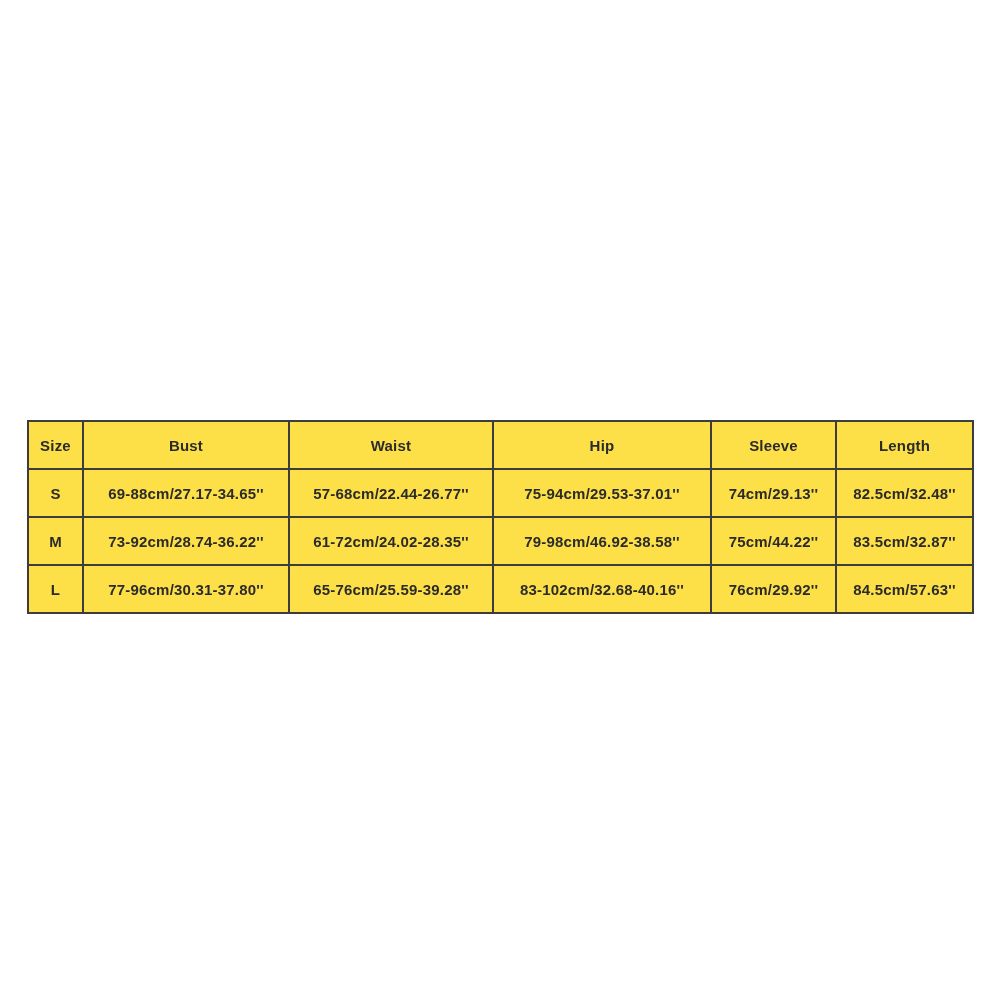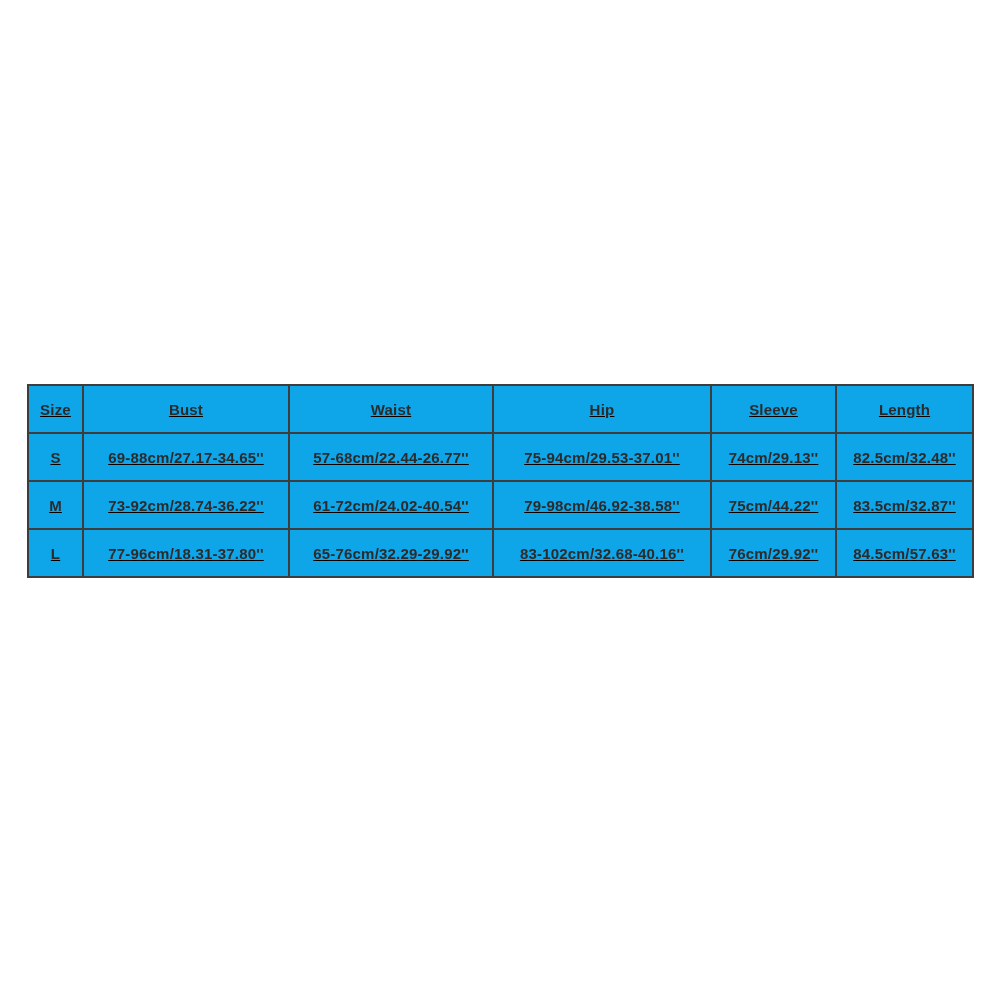--- a/index.html
+++ b/index.html
@@ -13,26 +13,25 @@
   }
   .canvas {
     position: relative;
     width: 1000px;
     height: 1000px;
     background: #ffffff;
   }
   table.size-chart {
     position: absolute;
     left: 27px;
-    top: 384px;
+    top: 420px;
     width: 945px;
     border-collapse: collapse;
     table-layout: fixed;
-    background: #0ea5e9;
-    text-decoration: underline;
+    background: #fde047;
   }
   table.size-chart th,
   table.size-chart td {
     border: 2px solid #3d3d3d;
     text-align: center;
     vertical-align: middle;
     font-weight: bold;
     font-size: 15px;
     color: #2b2b2b;
     padding: 0;
@@ -75,28 +74,28 @@
         <td>S</td>
         <td>69-88cm/27.17-34.65''</td>
         <td>57-68cm/22.44-26.77''</td>
         <td>75-94cm/29.53-37.01''</td>
         <td>74cm/29.13''</td>
         <td>82.5cm/32.48''</td>
       </tr>
       <tr>
         <td>M</td>
         <td>73-92cm/28.74-36.22''</td>
-        <td>61-72cm/24.02-40.54''</td>
+        <td>61-72cm/24.02-28.35''</td>
         <td>79-98cm/46.92-38.58''</td>
         <td>75cm/44.22''</td>
         <td>83.5cm/32.87''</td>
       </tr>
       <tr>
         <td>L</td>
-        <td>77-96cm/18.31-37.80''</td>
-        <td>65-76cm/32.29-29.92''</td>
+        <td>77-96cm/30.31-37.80''</td>
+        <td>65-76cm/25.59-39.28''</td>
         <td>83-102cm/32.68-40.16''</td>
         <td>76cm/29.92''</td>
         <td>84.5cm/57.63''</td>
       </tr>
     </tbody>
   </table>
 </div>
 
 </body></html>

